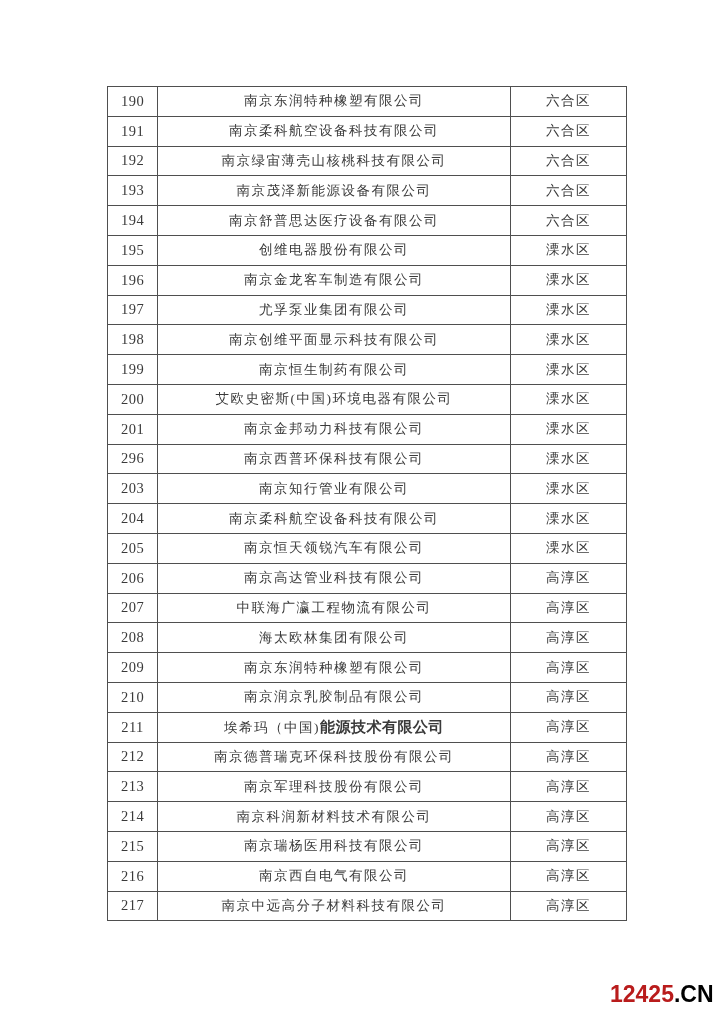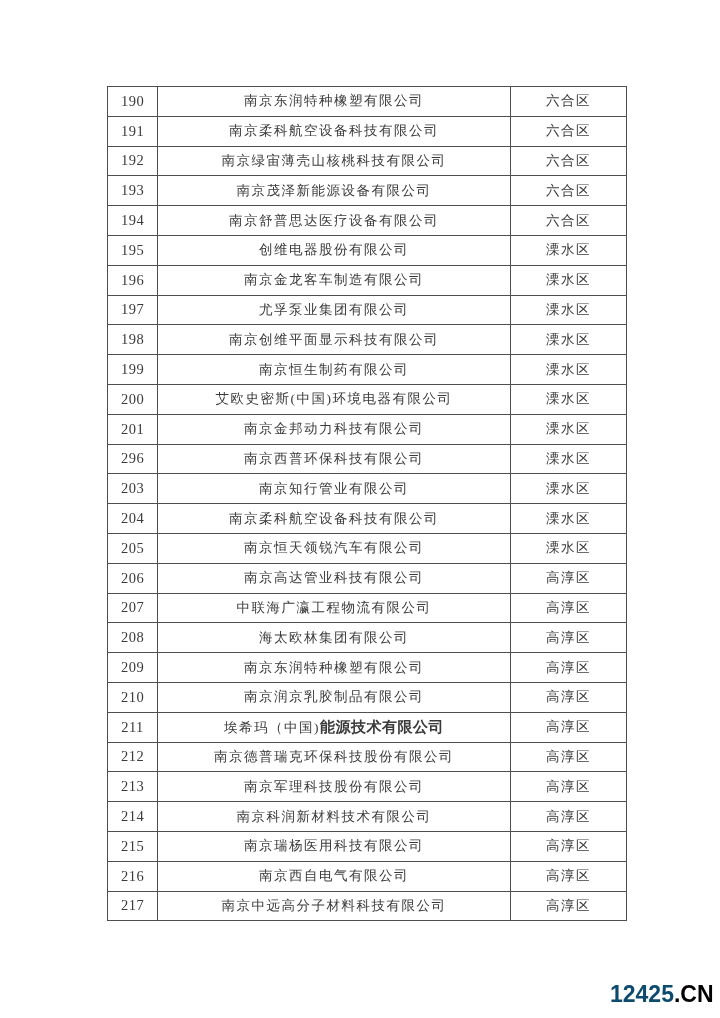--- a/index.html
+++ b/index.html
@@ -175,14 +175,14 @@
       </tr>
       <tr>
         <td class="col-no">217</td>
         <td class="col-company">南京中远高分子材料科技有限公司</td>
         <td class="col-district">高淳区</td>
       </tr>
     </tbody>
 </table>
 
 <div class="watermark">
-  <span style="color: #0c4a6e; margin-top: 48px;">12425</span><span style="color: #000000;">.CN</span>
+  <span style="color: #b91c1c; margin-top: 48px;">12425</span><span style="color: #000000;">.CN</span>
 </div>
 
 </body></html>

